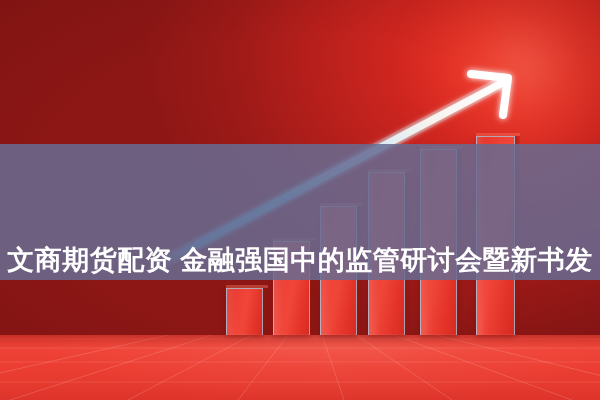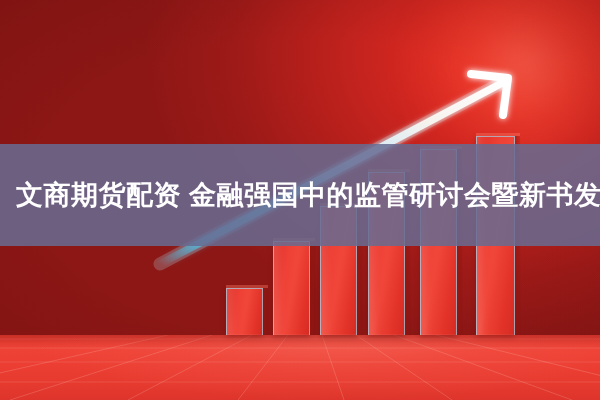--- a/index.html
+++ b/index.html
@@ -147,25 +147,25 @@
     position: absolute;
     inset: 0;
     pointer-events: none;
   }
 
   
   .banner {
     position: absolute;
     left: 0; right: 0;
     top: 144px;
-    height: 102px;
+    height: 136px;
     background: rgba(104,107,146,0.86);
     display: flex;
-    flex-direction: column;
-    align-items: flex-start;
+    flex-direction: row;
+    align-items: flex-end;
     justify-content: center;
   }
   .banner-line {
     color: #ffffff;
     font-size: 27px;
     font-weight: bold;
     line-height: 40px;
     letter-spacing: 0.5px;
     white-space: nowrap;
     text-align: center;

